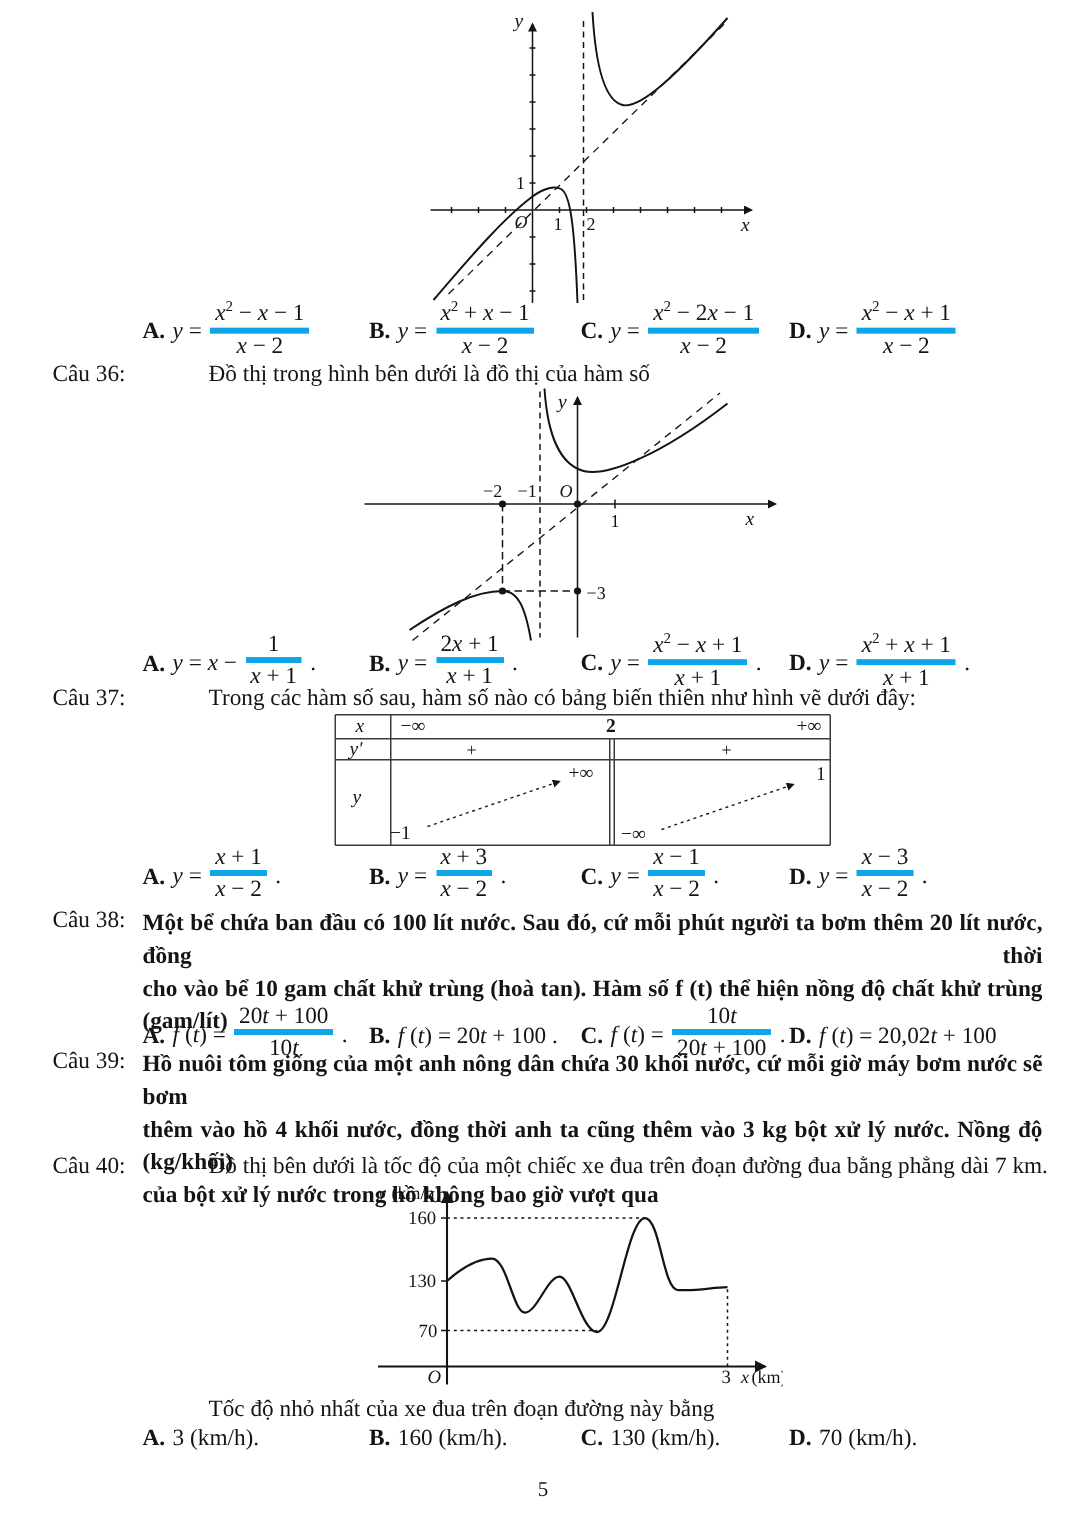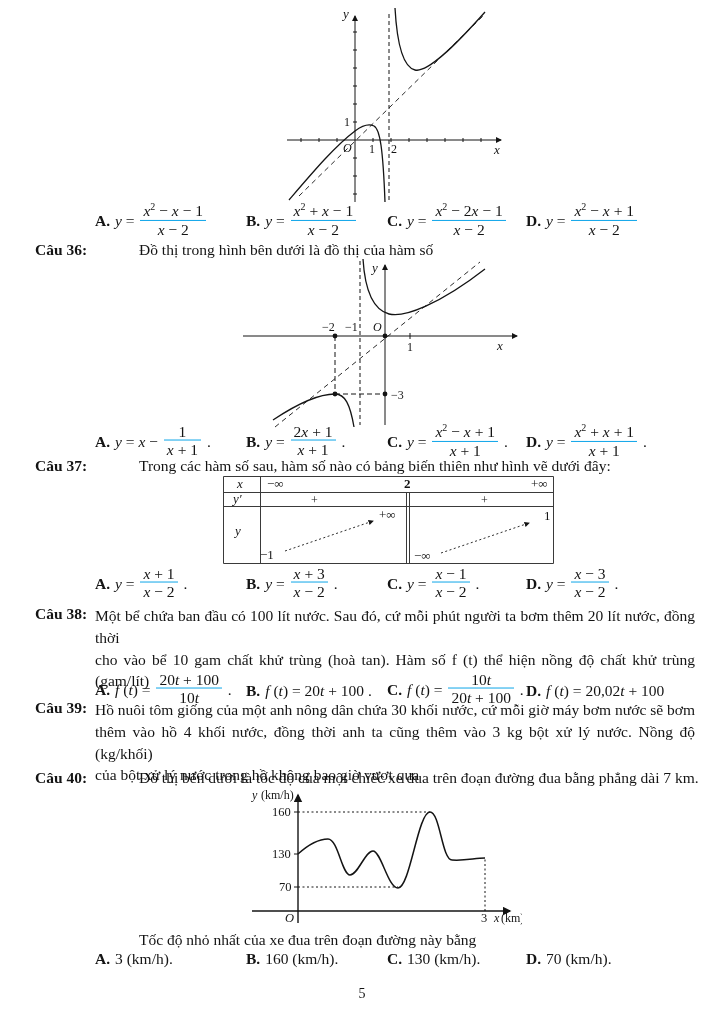--- a/index.html
+++ b/index.html
@@ -1,31 +1,31 @@
 <!DOCTYPE html>
 <html><head>
 <meta charset="utf-8">
 <style>
   html,body{margin:0;padding:0;background:#fff;}
   #page{position:relative;width:724px;height:1024px;background:#ffffff;overflow:hidden;
         font-family:"Liberation Serif","DejaVu Serif",serif;color:#141414;font-size:15.5px;}
   .abs{position:absolute;}
-  .qlabel{position:absolute;left:35px;font-weight:bold;white-space:nowrap;}
+  .qlabel{position:absolute;left:35px;font-weight:normal;white-space:nowrap;}
   .qtext{position:absolute;left:95px;white-space:nowrap;margin-left:44px;}
   .qblock{position:absolute;left:95px;width:600px;}
-  .qline{line-height:21.8px;white-space:nowrap;}
+  .qline{line-height:21.8px;white-space:nowrap;font-weight:bold;}
   .qline.just{white-space:normal;text-align:justify;text-align-last:justify;}
   .arow{position:absolute;left:0;top:0;width:724px;}
   .ans{position:absolute;top:50%;transform:translateY(-50%);white-space:nowrap;}
   .al{font-weight:bold;margin-right:5px;}
   .mt i, .fn i, .fd i{font-family:"Liberation Serif",serif;font-style:italic;}
   .mt sup,.fn sup{font-size:10px;}
   .frac{display:inline-block;vertical-align:middle;text-align:center;margin:0 2px;position:relative;top:-2px;}
   .fn{display:block;padding:0 3px;line-height:1.12;}
-  .fd{display:block;border-top:1px solid #0ea5e9;padding:0 3px;line-height:1.2;}
+  .fd{display:block;border-top:4px solid #0ea5e9;padding:0 3px;line-height:1.2;}
   .pt{white-space:nowrap;}
   svg text{font-family:"Liberation Serif","DejaVu Serif",serif;fill:#141414;}
   .it{font-style:italic;}
   #pagenum{position:absolute;left:0;top:986px;width:724px;text-align:center;font-size:14px;}
 </style>
 </head>
 <body>
 
 <div id="page">
 

